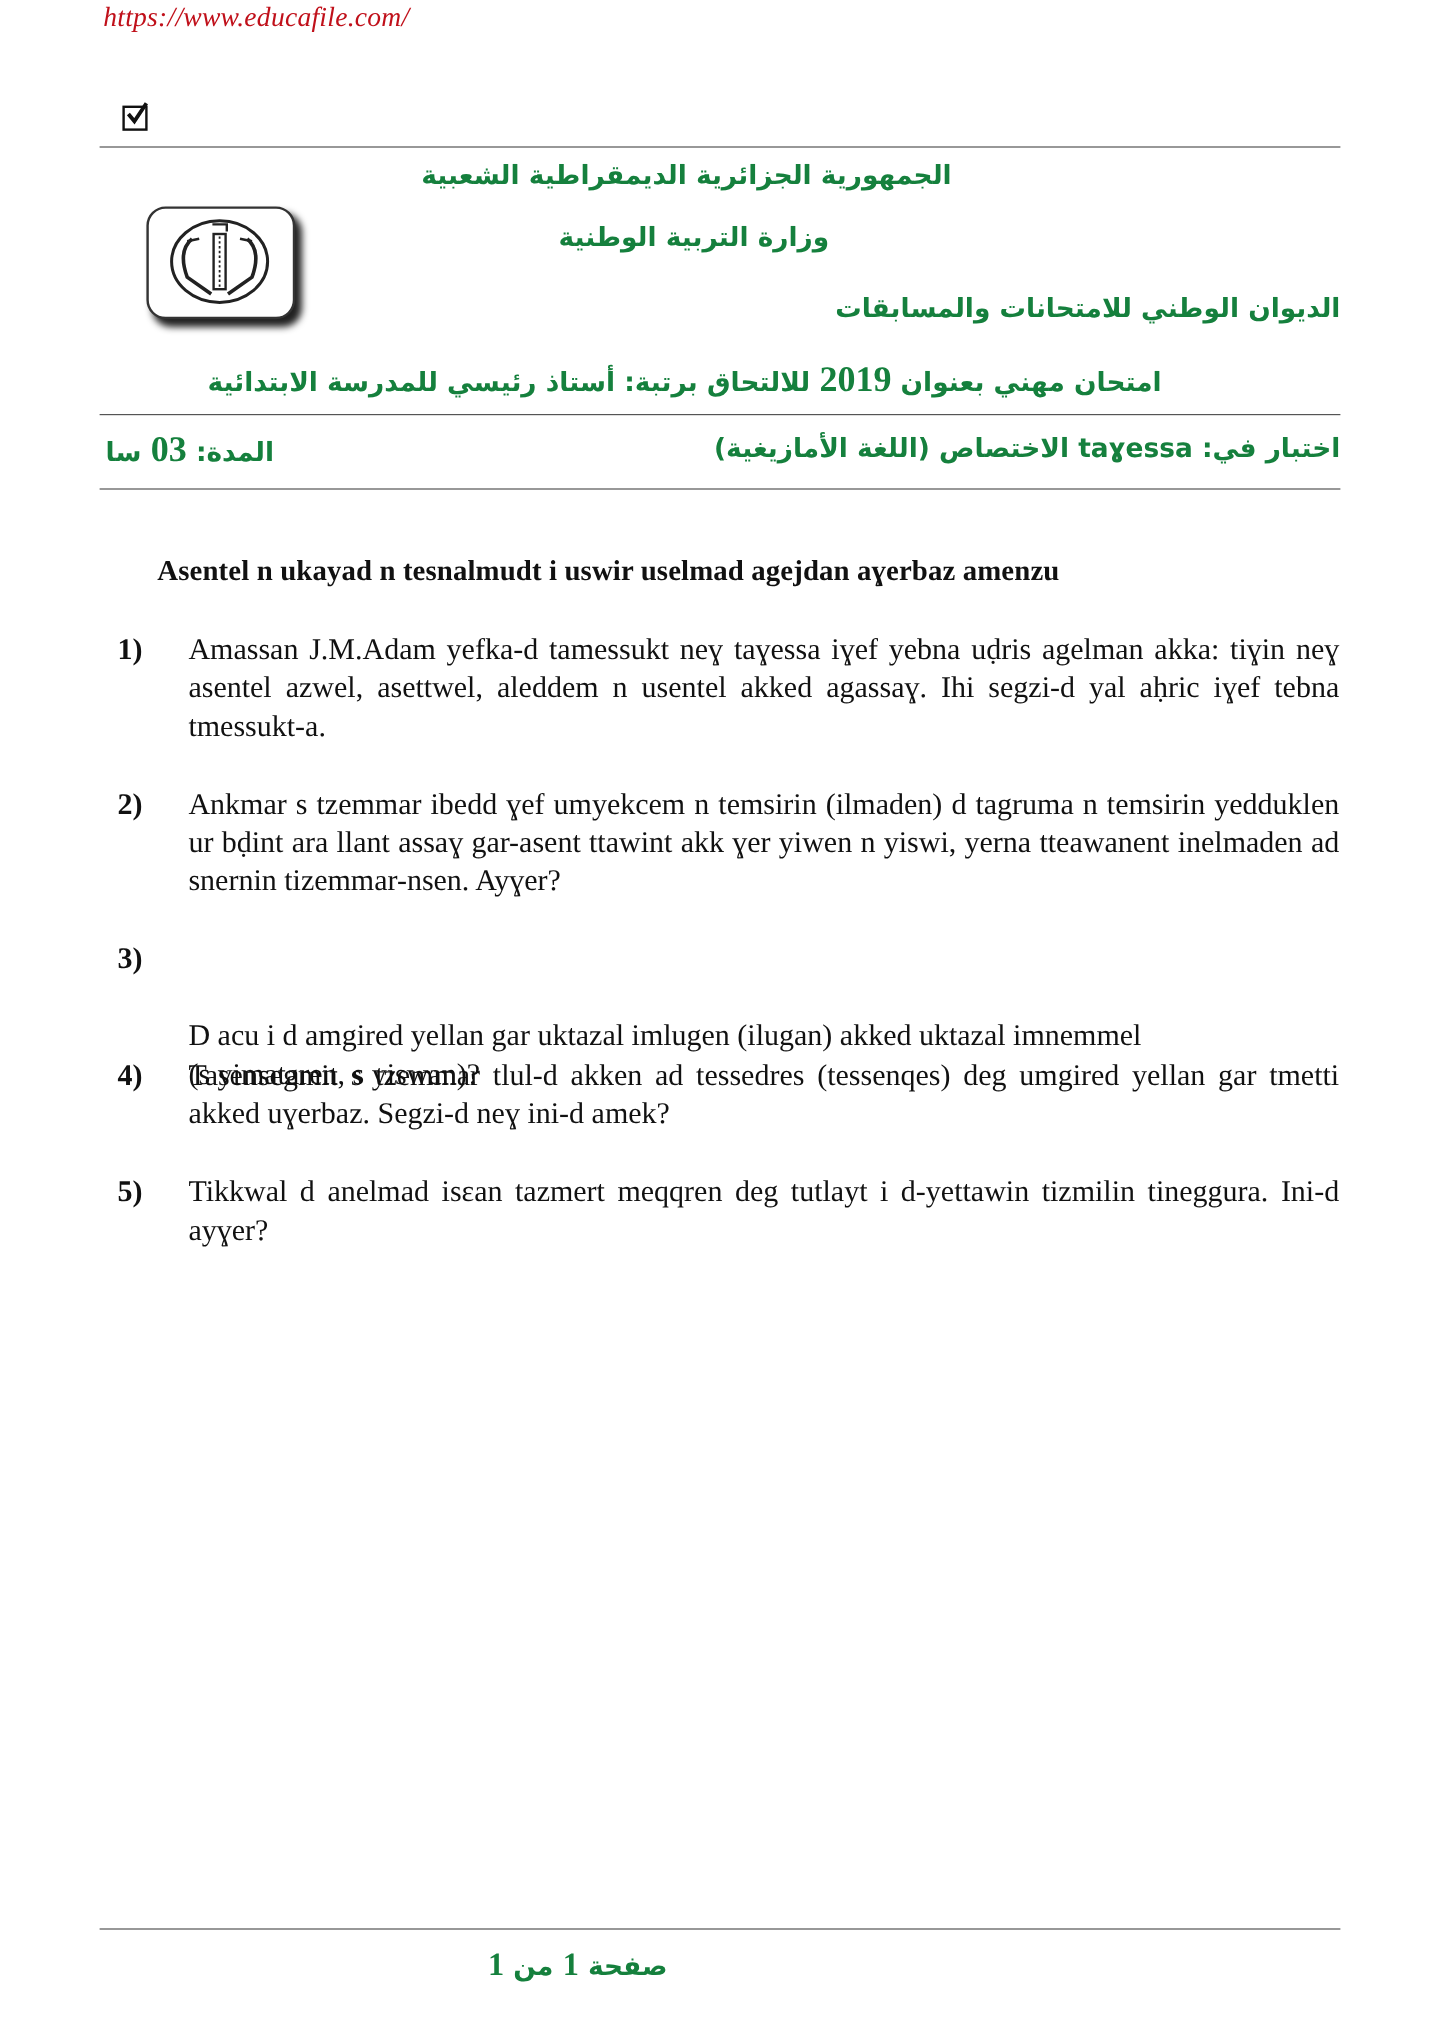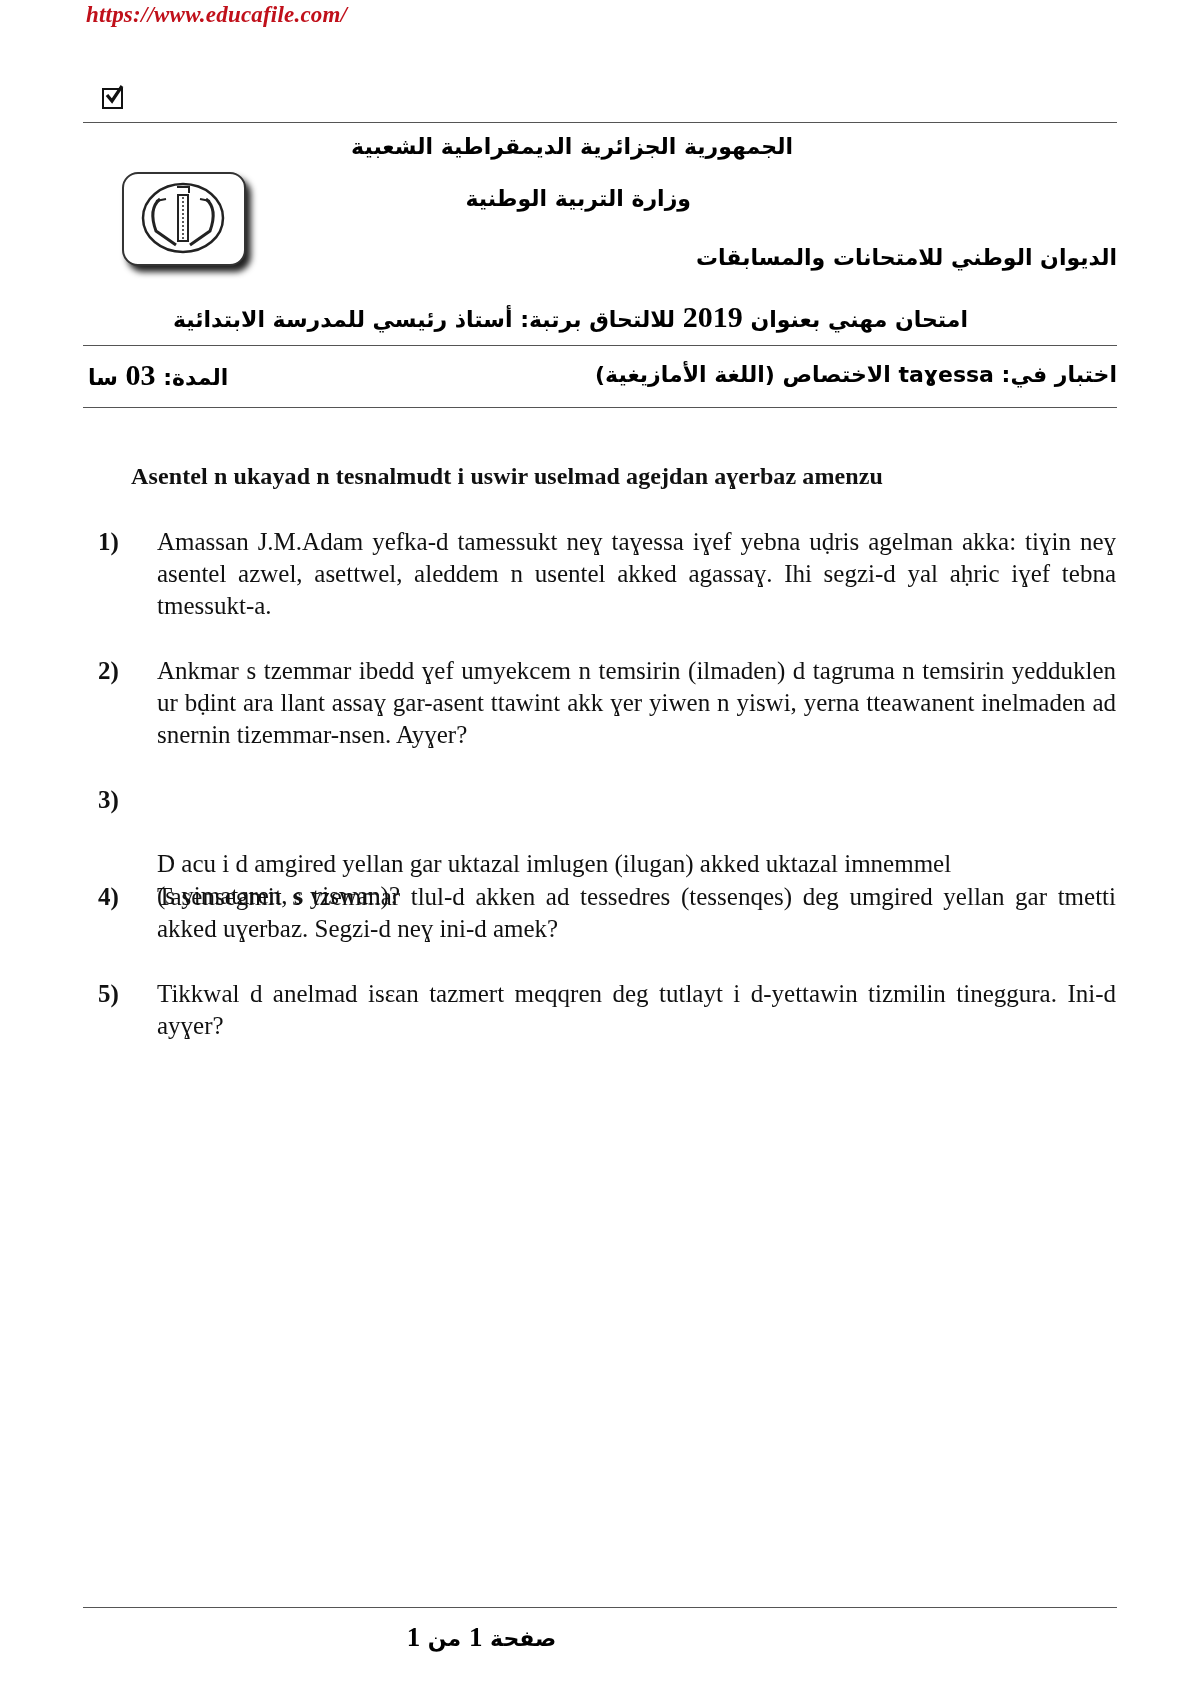--- a/index.html
+++ b/index.html
@@ -1,22 +1,22 @@
 <!DOCTYPE html>
 <html><head>
   <meta charset="utf-8">
   <style>
     html, body { margin: 0; padding: 0; background: #ffffff; }
     body { width: 1191px; height: 1684px; position: relative; overflow: hidden; color: #111; font-family: "Liberation Serif", "DejaVu Serif", serif; }
     .abs { position: absolute; }
-    .source-link { left: 86px; top: 2px; font-size: 23px; font-weight: bold; font-style: italic; color: #c0101a; text-decoration: none; letter-spacing: 0.2px; }
+    .source-link { left: 86px; top: 2px; font-size: 23px; font-weight: normal; font-style: italic; color: #c0101a; text-decoration: none; letter-spacing: 0.2px; }
     .check-box { left: 102px; top: 88px; width: 21px; height: 21px; border: 2.5px solid #111; box-sizing: border-box; }
     .check-box svg { position: absolute; left: 1px; top: -5px; }
     .rule { left: 83px; width: 1034px; height: 0; border-top: 1.6px solid #555; }
-    .ar { direction: rtl; font-family: "DejaVu Sans", sans-serif; font-weight: bold; white-space: nowrap; color: #000000; }
+    .ar { direction: rtl; font-family: "DejaVu Sans", sans-serif; font-weight: bold; white-space: nowrap; color: #15803d; }
     .hdr1 { right: 398px; top: 134px; font-size: 22px; }
     .hdr2 { right: 500px; top: 186px; font-size: 22px; }
     .hdr3 { right: 74px; top: 245px; font-size: 22px; }
     .exam-line { right: 223px; top: 300px; font-size: 22px; }
     .exam-line .yr { font-family: "Liberation Serif", serif; font-size: 30px; font-weight: bold; }
     .subject { right: 74px; top: 362px; font-size: 22px; }
     .duration { left: 88px; top: 358px; font-size: 22px; }
     .duration .num { font-family: "Liberation Serif", serif; font-size: 30px; font-weight: bold; margin-top: 16px; }
     .logo { left: 122px; top: 172px; width: 120px; height: 90px; border-radius: 16px; background: #fff; border: 2px solid #333; box-shadow: 5px 6px 6px #222; }
     .logo svg { position: absolute; left: 14px; top: 5px; }

